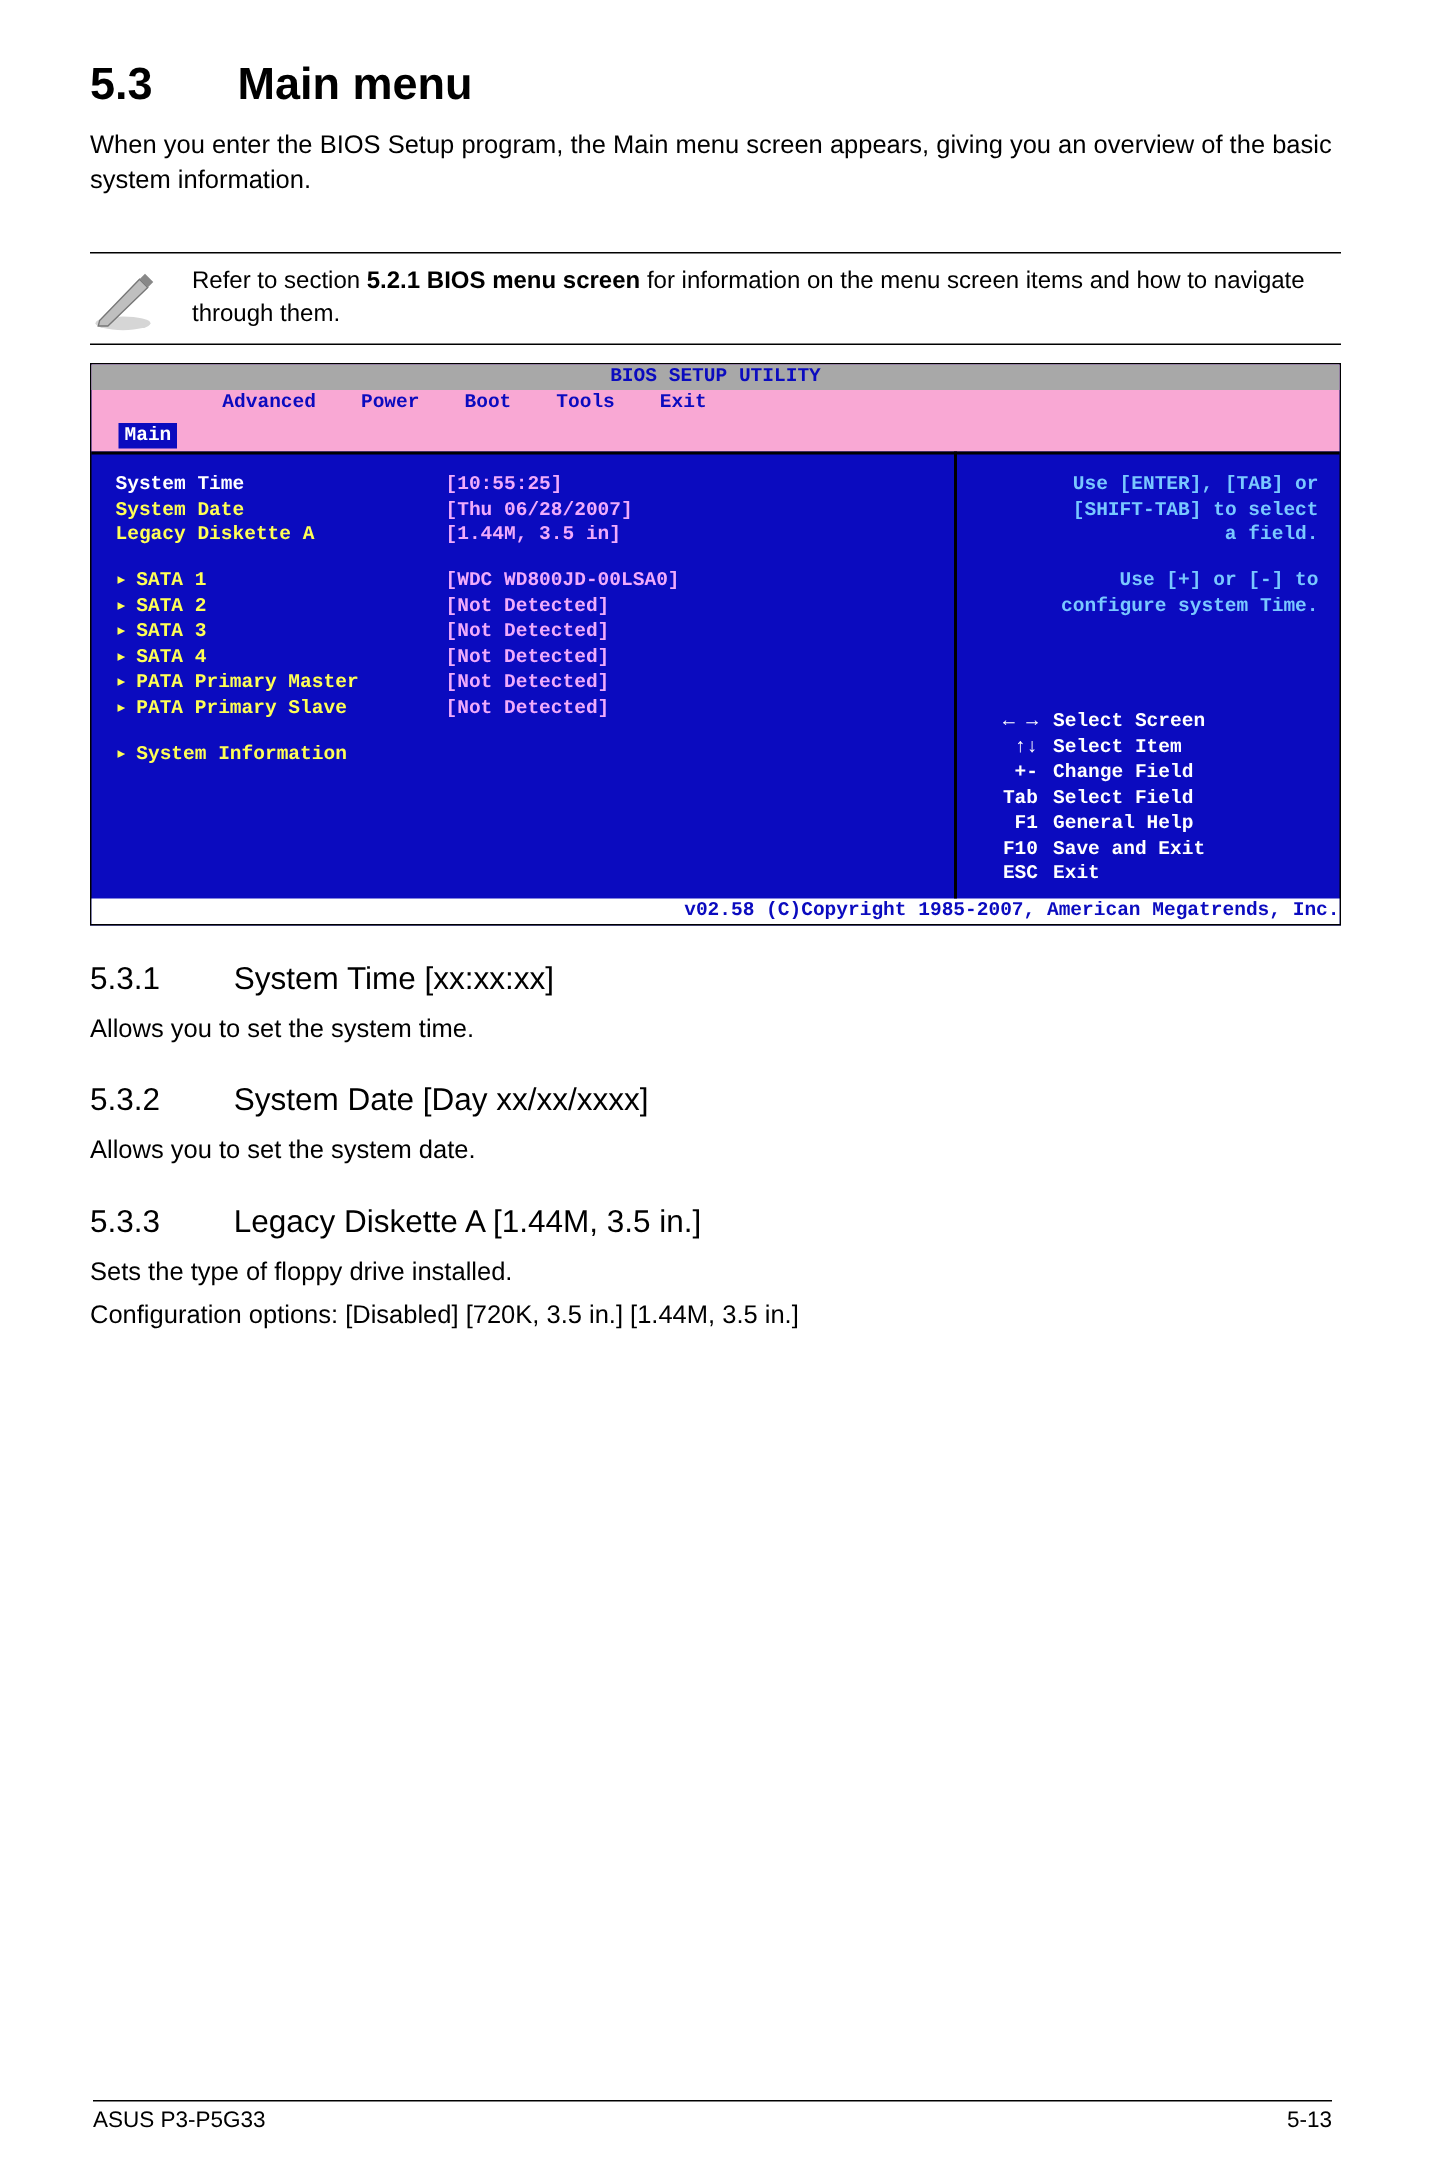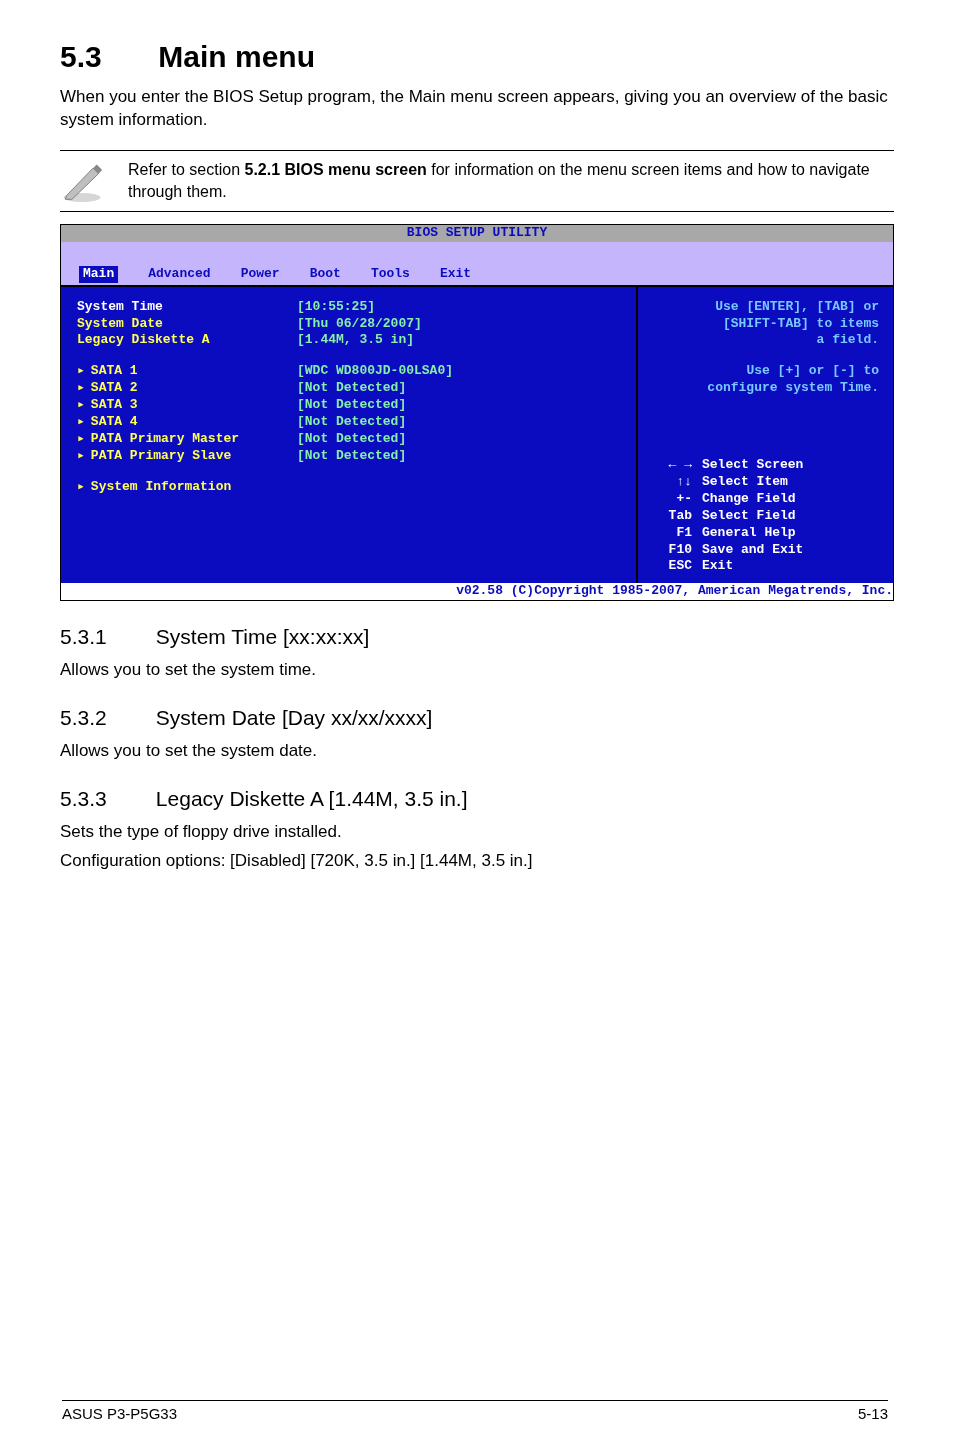--- a/index.html
+++ b/index.html
@@ -9,21 +9,21 @@
     background: #fff;
     width: 954px;
     padding: 40px 60px 20px 60px;
   }
   .h1 {
     font-size: 30px;
     font-weight: bold;
     margin-bottom: 12px;
   }
   .h1 .num { display: inline-block; width: 90px; }
-  .intro { font-size: 17px; line-height: 1.35; margin-bottom: 18px; }
+  .intro { font-size: 17px; line-height: 1.35; margin-bottom: 36px; }
   .note-row {
     border-top: 1px solid #000;
     border-bottom: 1px solid #000;
     display: flex;
     align-items: center;
     padding: 8px 0;
     margin-bottom: 12px;
     gap: 24px;
   }
   .note-icon { width: 44px; height: 44px; flex: 0 0 44px; }
@@ -34,61 +34,61 @@
   .bios {
     background: #0b0bbf;
     color: #ffff55;
     font-family: "Courier New", monospace;
     font-size: 13px;
     font-weight: bold;
     line-height: 1.3;
     border: 1px solid #000;
   }
   .bios-header {
-    background: #c4b5fd;
+    background: #f9a8d4;
     color: #0b0bbf;
     display: flex;
     flex-direction: column;
-    gap: 24px;
   }
   .bios-title {
     text-align: center;
     background: #a8a8a8;
     color: #0b0bbf;
     padding: 0px;
   }
   .bios-tabs {
     display: flex;
     gap: 30px;
     padding: 0 18px 2px 18px;
   }
   .bios-tab { color: #0b0bbf; }
   .bios-tab.selected {
     background: #0b0bbf;
     color: #fff;
     padding: 0 4px;
+    margin-top: 22px;
   }
   .bios-body {
     display: flex;
     border-radius: 18px;
   }
   .bios-left {
     flex: 1;
     padding: 12px 16px 8px 16px;
     border-top: 2px solid #000;
     border-right: 2px solid #000;
   }
   .bios-right {
     width: 255px;
     padding: 12px 14px 8px 14px;
     border-top: 2px solid #000;
     color: #79c8ff;
     text-align: right;
   }
-  .cyan { color: #86efac; text-align: center; }
+  .cyan { color: #f0abfc; text-align: center; }
   .white { color: #ffffff; }
   .kv { display: flex; }
   .kv .k { width: 220px; }
   .tri::before { content: "\25B8"; margin-right: 6px; }
   .help-item { display: flex; gap: 10px; }
   .help-item .key { width: 40px; }
   .bios-footer {
     background: #ffffff;
     color: #0b0bbf;
     text-align: right;
@@ -187,21 +187,21 @@
       <div class="kv">
           <span class="k tri">PATA Primary Slave</span>
           <span class="cyan">[Not Detected]</span>
         </div>
       <div style="height:14px"></div>
       <div class="tri">System Information</div>
       <div style="height:6px"></div>
     </div>
     <div class="bios-right">
       <div>Use [ENTER], [TAB] or</div>
-      <div>[SHIFT-TAB] to items</div>
+      <div>[SHIFT-TAB] to select</div>
       <div>a field.</div>
       <div style="height:14px"></div>
       <div>Use [+] or [-] to</div>
       <div>configure system Time.</div>
       <div style="height:60px"></div>
       <div class="help-item white">
           <span class="key">← →</span>
           <span>Select Screen</span>
         </div>
       <div class="help-item white">

